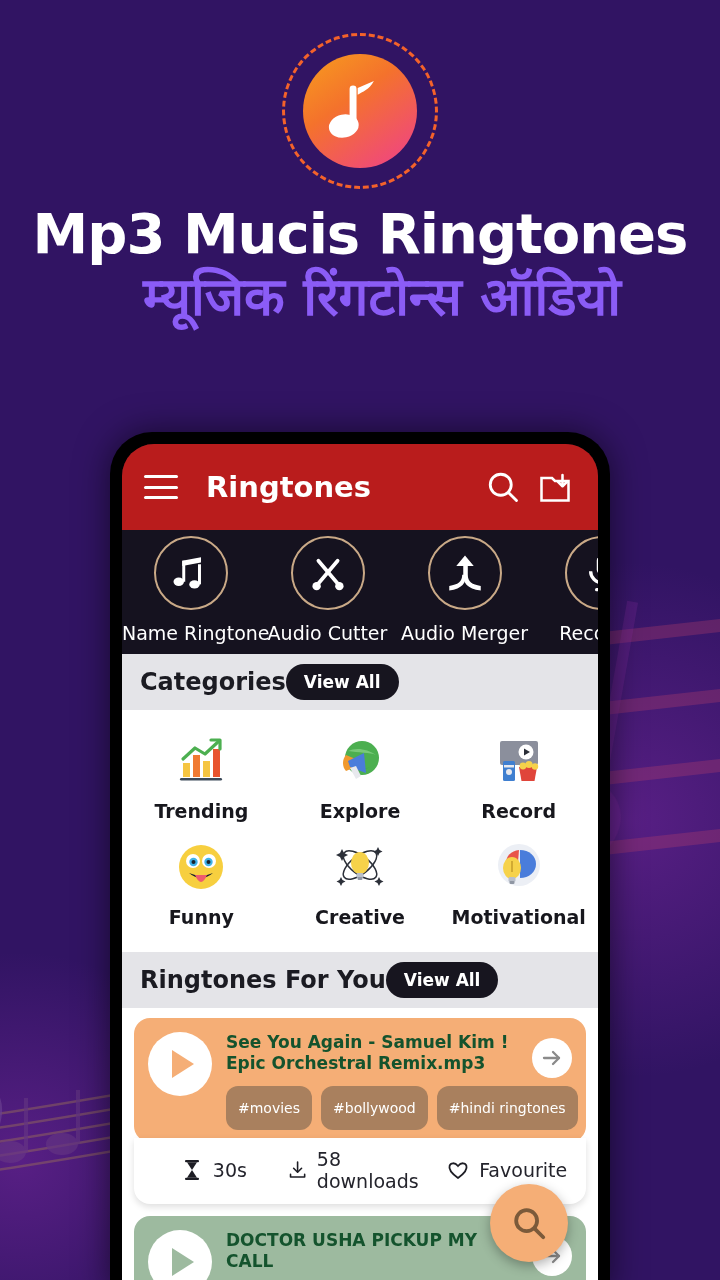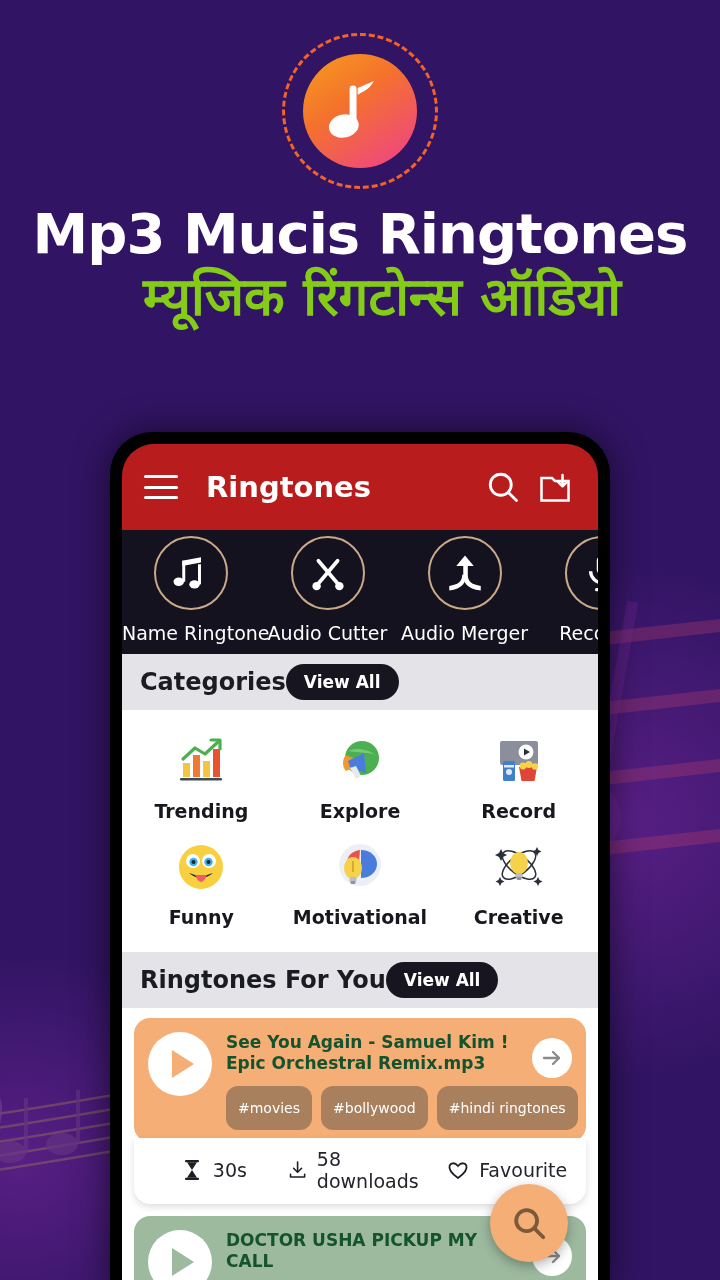--- a/index.html
+++ b/index.html
@@ -39,21 +39,21 @@
   
   .title-block { position:absolute; left:0; right:0; top:205px; text-align:center; }
   .title-en {
     font-family:"DejaVu Sans", sans-serif;
     font-weight:bold; font-size:56px; color:#fff;
     letter-spacing:-1px; line-height:1.02;
     white-space:nowrap;
   }
   .title-hi {
     font-family:"DejaVu Sans", sans-serif;
-    font-weight:bold; font-size:53px; color:#84cc16;
+    font-weight:bold; font-size:53px; color:#8b5cf6;
     line-height:1.25; white-space:nowrap; margin-top:2px;margin-left:44px;
   }
 
   
   .phone {
     position:absolute; left:110px; top:432px; width:500px; height:860px;
     background:#000; border-radius:42px 42px 0 0;
     padding:12px 12px 0 12px;
     box-shadow:0 0 34px rgba(0,0,0,.55);
   }
@@ -361,51 +361,51 @@
                 <circle cx="33.5" cy="21" r="2" fill="#16242e"></circle>
             <path d="M14 32 q12 10 24 0 q-12 5 -24 0 Z" fill="#16242e"></path>
             <path d="M20 34 q6 14 12 0 Z" fill="#ef5a6d"></path>
           </svg>
         </div>
         <div class="lbl">Funny</div>
       </div>
       <div class="cat">
         <div class="ic">
           <svg viewBox="0 0 52 52">
-            <circle cx="26" cy="24" r="21" fill="#eceff5"></circle>
-            <path d="M27 9 C36 9 43 15 43 23 C43 31 36 37 27 37 Z" fill="#4a7ddb"></path>
-            <path d="M26 9 C18 10 13 15 13 22 C13 28 18 33 24 34 Z" fill="#e8544a"></path>
-            <ellipse cx="19" cy="27" rx="9" ry="11" fill="#f6d24a"></ellipse>
-            <rect x="15.5" y="36" width="7" height="5" rx="1.4" fill="#b9bfca"></rect>
-            <rect x="16.5" y="40" width="5" height="3" rx="1.2" fill="#8f96a3"></rect>
-            <path d="M19 20 v11" stroke="#c9a12c" stroke-width="1.6"></path>
-          </svg>
-        </div>
-        <div class="lbl">Motivational</div>
-      </div>
-      <div class="cat">
-        <div class="ic">
-          <svg viewBox="0 0 52 52">
             <g stroke="#2b2f38" stroke-width="1.5" fill="none">
               <ellipse cx="26" cy="24" rx="20" ry="9" transform="rotate(38 26 24)"></ellipse>
               <ellipse cx="26" cy="24" rx="20" ry="9" transform="rotate(-38 26 24)"></ellipse>
             </g>
             <ellipse cx="26" cy="22" rx="9" ry="11" fill="#f6d24a"></ellipse>
             <rect x="22.5" y="32" width="7" height="5" rx="1.4" fill="#b9bfca"></rect>
             <rect x="23.5" y="36" width="5" height="3" rx="1.2" fill="#8f96a3"></rect>
             <g fill="#2b2f38">
               <path d="M8 8 l2 4 l4 2 l-4 2 l-2 4 l-2 -4 l-4 -2 l4 -2 Z"></path>
               <path d="M44 6 l1.5 3 l3 1.5 l-3 1.5 l-1.5 3 l-1.5 -3 l-3 -1.5 l3 -1.5 Z"></path>
               <path d="M45 36 l1.5 3 l3 1.5 l-3 1.5 l-1.5 3 l-1.5 -3 l-3 -1.5 l3 -1.5 Z"></path>
               <path d="M7 36 l1.5 3 l3 1.5 l-3 1.5 l-1.5 3 l-1.5 -3 l-3 -1.5 l3 -1.5 Z"></path>
             </g>
           </svg>
         </div>
         <div class="lbl">Creative</div>
       </div>
+      <div class="cat">
+        <div class="ic">
+          <svg viewBox="0 0 52 52">
+            <circle cx="26" cy="24" r="21" fill="#eceff5"></circle>
+            <path d="M27 9 C36 9 43 15 43 23 C43 31 36 37 27 37 Z" fill="#4a7ddb"></path>
+            <path d="M26 9 C18 10 13 15 13 22 C13 28 18 33 24 34 Z" fill="#e8544a"></path>
+            <ellipse cx="19" cy="27" rx="9" ry="11" fill="#f6d24a"></ellipse>
+            <rect x="15.5" y="36" width="7" height="5" rx="1.4" fill="#b9bfca"></rect>
+            <rect x="16.5" y="40" width="5" height="3" rx="1.2" fill="#8f96a3"></rect>
+            <path d="M19 20 v11" stroke="#c9a12c" stroke-width="1.6"></path>
+          </svg>
+        </div>
+        <div class="lbl">Motivational</div>
+      </div>
     </div>
   </div>
 
   <div class="sec">
     <div class="t">Ringtones For You</div>
     <div class="va">View All</div>
   </div>
 
   <div class="rt-area">
 

